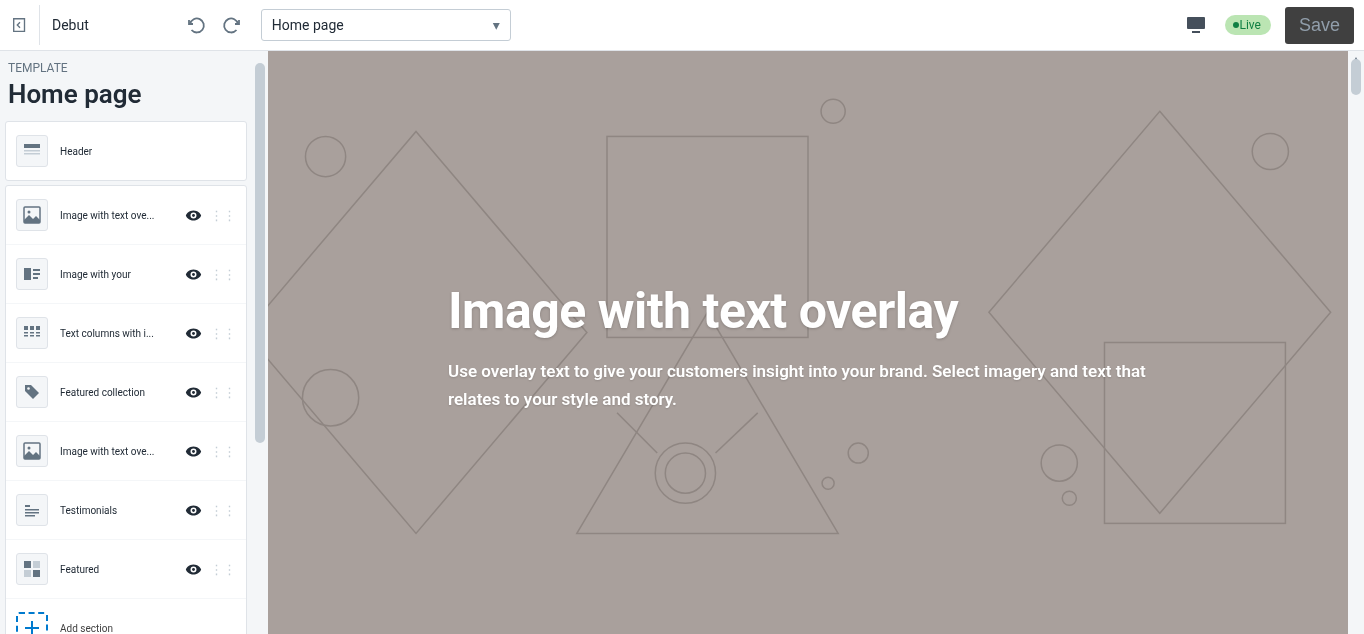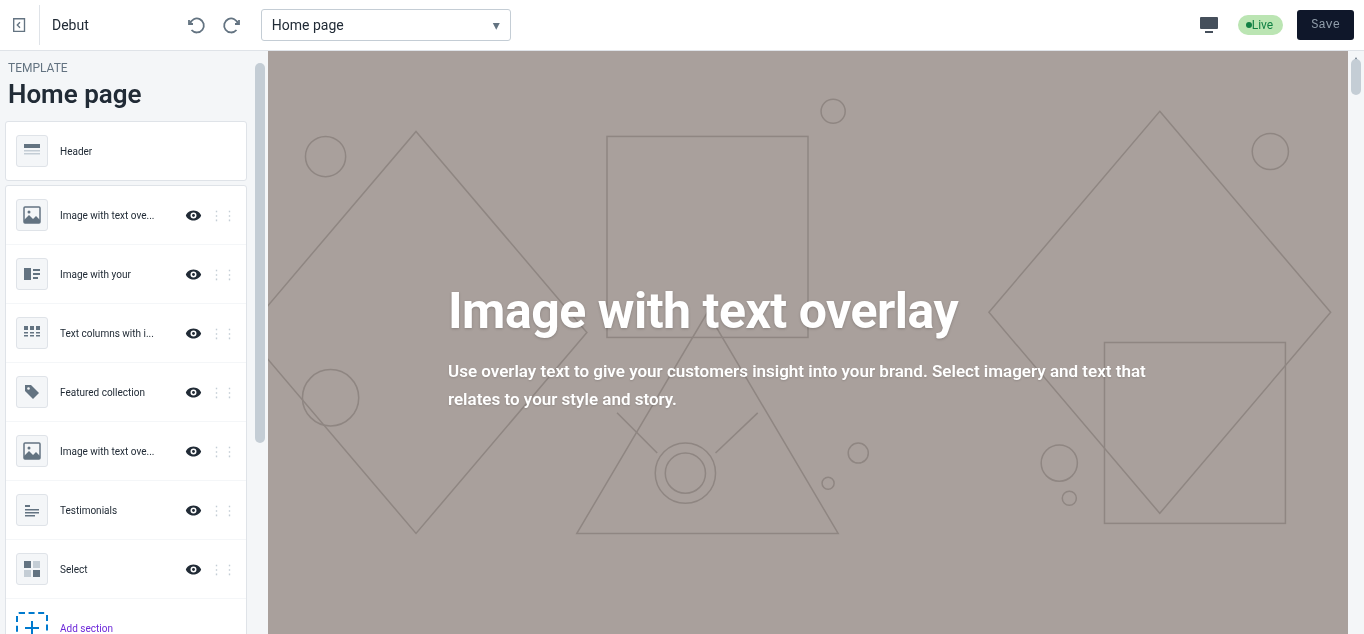--- a/index.html
+++ b/index.html
@@ -11,36 +11,36 @@
 .tb-theme { padding: 0 12px; font-size: 14px; color: #212b36; }
 .tb-history { display: flex; gap: 6px; margin-left: 80px; }
 .tb-ico-btn { width: 30px; height: 30px; display: flex; align-items: center; justify-content: center; cursor: pointer; border-radius: 3px; }
 .tb-ico-btn svg { fill: #637381; }
 .tb-select { margin-left: 14px; width: 250px; height: 32px; border: 1px solid #c4cdd5; border-radius: 3px; background: #fff; display: flex; align-items: center; justify-content: space-between; padding: 0 10px; cursor: pointer; }
 .tb-select span { font-size: 14px; }
 .tb-select-caret { color: #637381; }
 .tb-right { margin-left: auto; display: flex; align-items: center; gap: 14px; padding-right: 10px; }
 .tb-badge { background: #bbe5b3; color: #108043; font-size: 12px; padding: 3px 10px 3px 8px; border-radius: 10px; display: flex; align-items: center; }
 .tb-badge .dot { width: 6px; height: 6px; border-radius: 50%; background: #108043; }
-.tb-save { background: #0f172a; color: #919eab; border: none; padding: 8px 14px; border-radius: 3px; font-size: 12px; cursor: default; font-family: Liberation Mono, monospace; }
+.tb-save { background: #404040; color: #919eab; border: none; padding: 8px 14px; border-radius: 3px; font-size: 18px; cursor: default; }
 
 
 .main { display: flex; height: calc(634px - 41px); }
 
 
 .sidebar { width: 252px; background: #f4f6f8; display: flex; flex-direction: column; overflow-y: auto; }
 .sb-label { font-size: 12px; color: #637381; padding: 10px 8px 4px 8px; letter-spacing: 0; }
 .sb-title { font-size: 26px; font-weight: 600; padding: 0 8px 10px 8px; color: #212b36; }
 .sb-card { background: #fff; border: 1px solid #dfe3e8; border-radius: 3px; margin: 2px 5px; }
 .sb-row { display: flex; align-items: center; padding: 13px 10px; border-bottom: 1px solid #f4f6f8; cursor: pointer; }
 .sb-row:last-child { border-bottom: none; }
 .sb-ico { width: 32px; height: 32px; background: #f4f6f8; border: 1px solid #dfe3e8; border-radius: 3px; display: flex; align-items: center; justify-content: center; flex-shrink: 0; }
 .sb-ico svg { fill: #637381; }
 .sb-text { margin-left: 12px; font-size: 10px; color: #212b36; flex: 1; white-space: nowrap; overflow: hidden; text-overflow: ellipsis; max-width: 118px; }
-.sb-text.link { color: #6d28d9; }
+.sb-text.link { color: #404040; }
 .sb-eye { margin-left: auto; width: 18px; display: flex; align-items: center; justify-content: center; }
 .sb-eye svg { fill: #212b36; width: 17px; height: 17px; }
 .sb-drag { margin-left: 8px; color: #c4cdd5; cursor: grab; font-size: 13px; line-height: 1; }
 .sb-ico.dashed { background: transparent; border: 2px dashed #007ace; }
 .sb-ico.dashed svg { fill: #007ace; }
 
 
 .preview-wrap { flex: 1; position: relative; display: flex; }
 .preview-scroll { width: 16px; background: #f4f6f8; position: relative; }
 .preview-scroll .thumb { position: absolute; left: 3px; width: 10px; height: 380px; top: 12px; background: #c4cdd5; border-radius: 5px; }
@@ -238,21 +238,21 @@
 
       <div class="sb-row">
         <div class="sb-ico">
             <svg width="18" height="18" viewBox="0 0 18 18">
               <rect x="1" y="1" width="7" height="7" fill="#637381"></rect>
               <rect x="10" y="1" width="7" height="7" fill="#c4cdd5"></rect>
               <rect x="1" y="10" width="7" height="7" fill="#c4cdd5"></rect>
               <rect x="10" y="10" width="7" height="7" fill="#637381"></rect>
             </svg>
           </div>
-        <div class="sb-text">Select</div>
+        <div class="sb-text">Featured</div>
         <div class="sb-eye">
             <svg viewBox="0 0 20 20">
               <path d="M10 4C5 4 1.7 7.6 1 10c.7 2.4 4 6 9 6s8.3-3.6 9-6c-.7-2.4-4-6-9-6zm0 9.5A3.5 3.5 0 1 1 10 6.5a3.5 3.5 0 0 1 0 7z"></path>
               <circle cx="10" cy="10" r="1.7"></circle>
             </svg>
           </div>
         <div class="sb-drag">⋮⋮</div>
       </div>
 
       <div class="sb-row">

